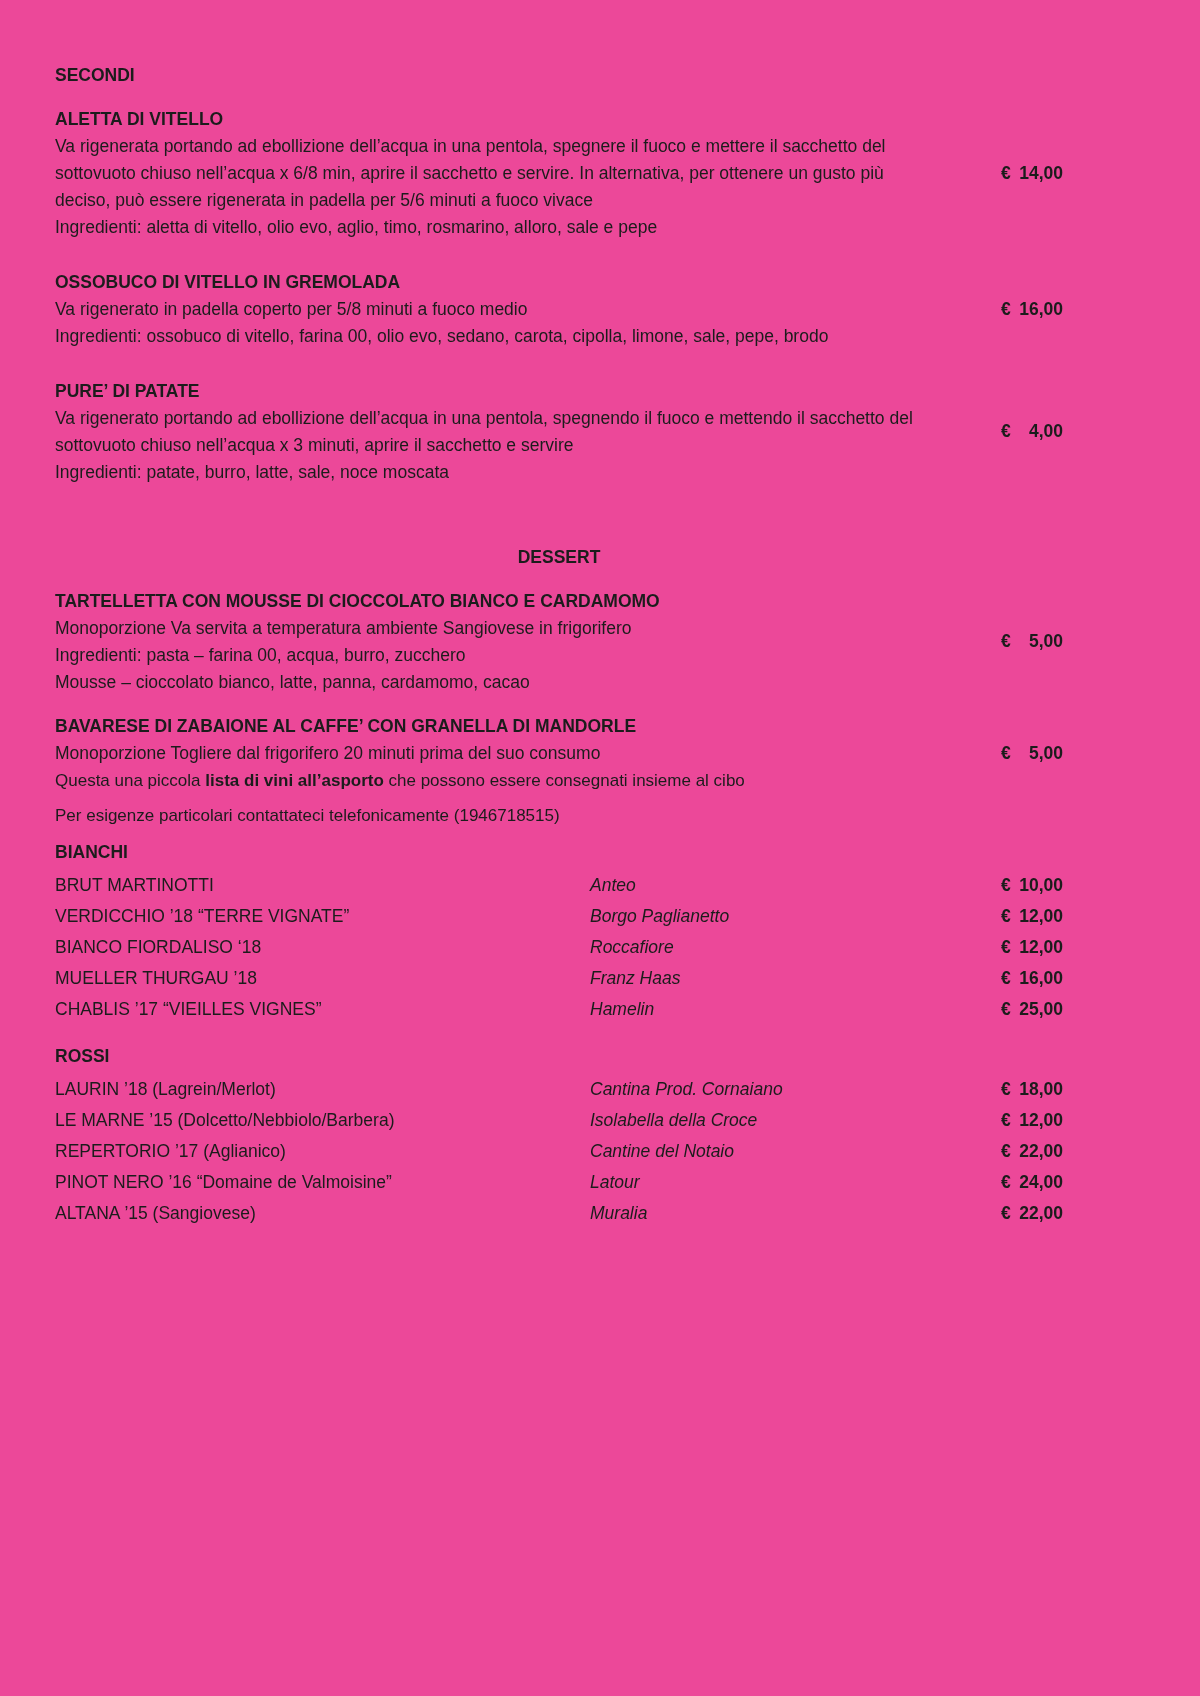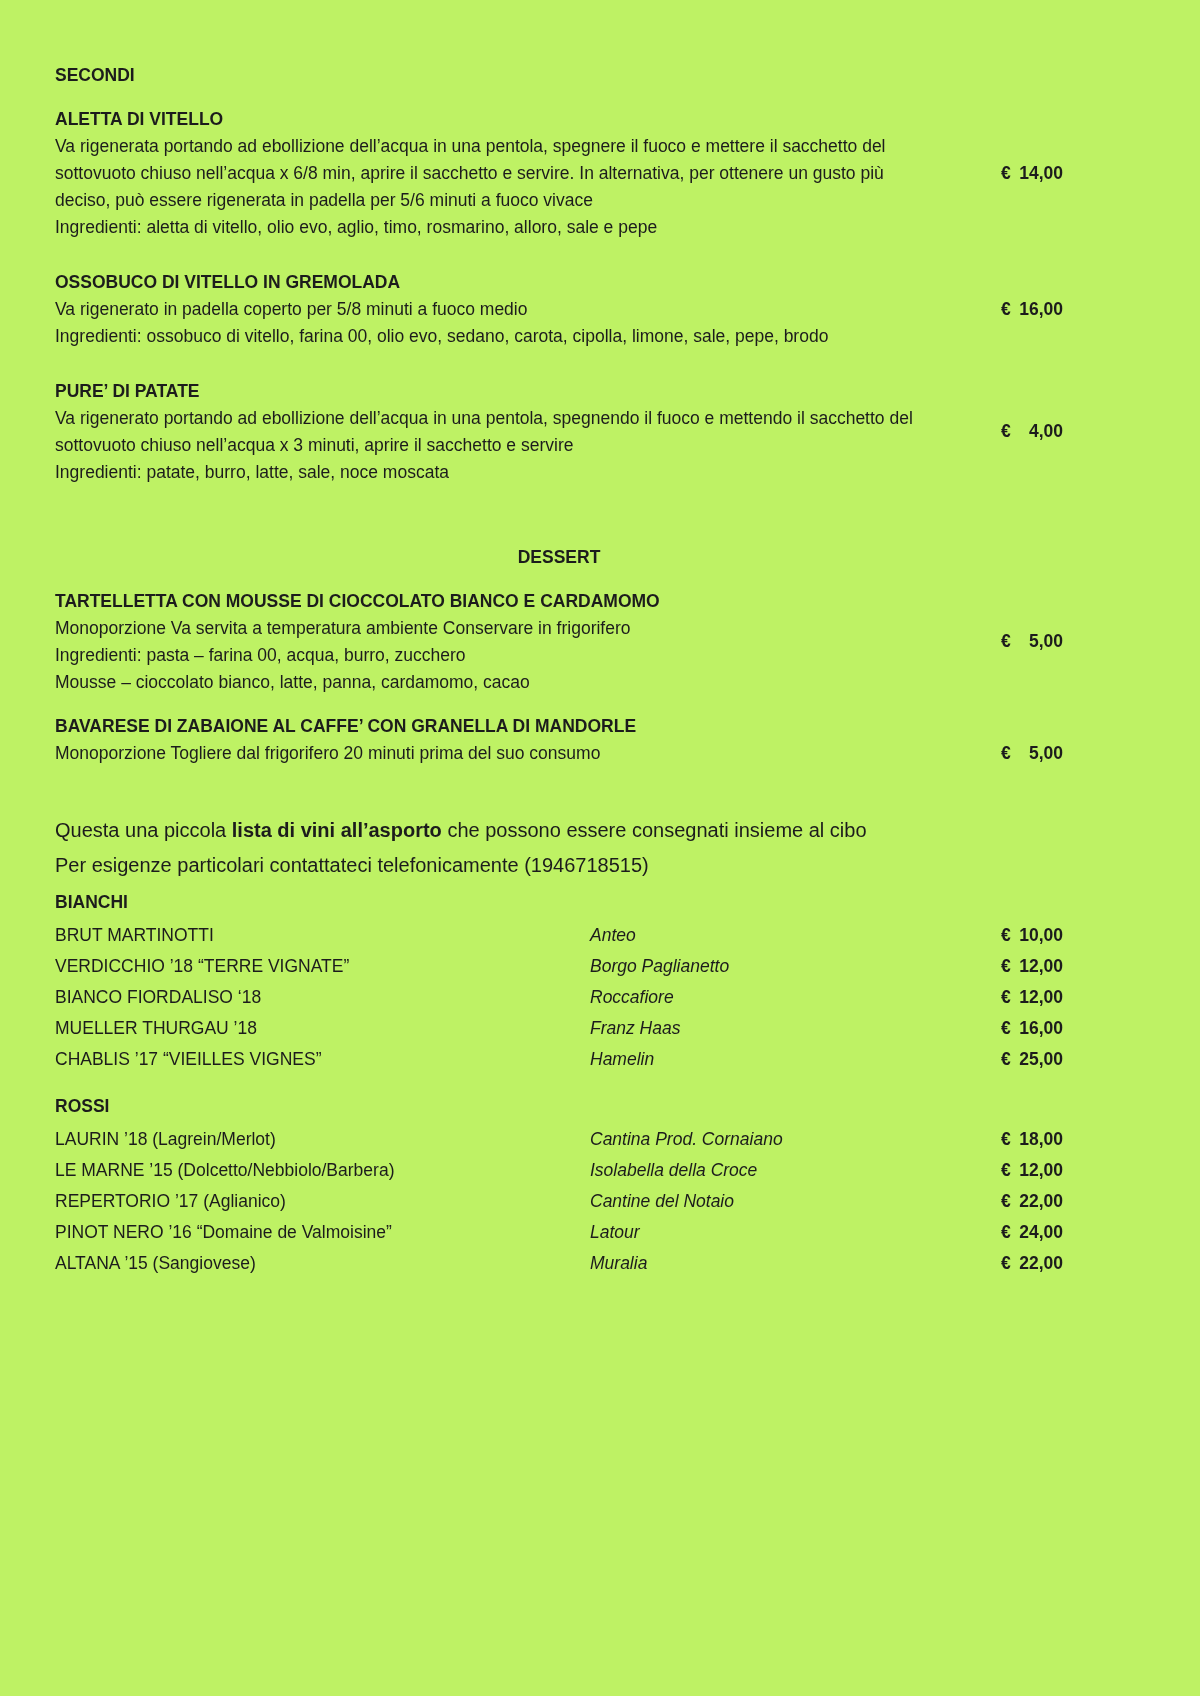--- a/index.html
+++ b/index.html
@@ -1,21 +1,21 @@
 <!DOCTYPE html>
 <html><head>
 <meta charset="utf-8">
 <style>
   html,body{margin:0;padding:0;background:#ffffff;}
   .page{
     position:relative;
     width:1200px;
     min-height:1696px;
     margin:0 auto;
-    background:#bef264;
+    background:#ec4899;
     color:#1c1c1c;
     font-family:"Liberation Sans", sans-serif;
     font-size:17.5px;
     line-height:27px;
     box-sizing:border-box;
     padding:62px 137px 40px 55px;
   }
   .heading{font-weight:bold;margin-bottom:17px;}
   .heading.tight{margin-bottom:6px;}
   .dish{display:flex;}
@@ -30,21 +30,21 @@
     display:flex;
     justify-content:space-between;
     font-weight:bold;
     align-self:flex-start;
     flex-shrink:0;
   }
   .off54{margin-top:54px;}
   .off40{margin-top:40px;}
   .off27{margin-top:27px;}
   .dessert-heading{margin-top:58px;text-align:center;}
-  .wine-intro{margin-top:50px;font-size:20px;}
+  .wine-intro{font-size:17px;}
   .wine-intro .line2{margin-top:8px;}
   .wine-intro b{font-weight:bold;}
   .wines-heading{margin-top:10px;}
   .rossi-heading{margin-top:16px;}
   .wine-row{
     display:grid;
     grid-template-columns:535px 1fr 62px;
     align-items:baseline;
     height:31px;
   }
@@ -96,21 +96,21 @@
       <span>€</span>
         <span>4,00</span>
     </div>
   </div>
 
   <div class="heading dessert-heading">DESSERT</div>
 
   <div class="dish mb17">
     <div class="dish-main">
       <div class="dish-title">TARTELLETTA CON MOUSSE DI CIOCCOLATO BIANCO E CARDAMOMO</div>
-      <div class="dish-line">Monoporzione Va servita a temperatura ambiente Conservare in frigorifero</div>
+      <div class="dish-line">Monoporzione Va servita a temperatura ambiente Sangiovese in frigorifero</div>
       <div class="dish-line">Ingredienti: pasta – farina 00, acqua, burro, zucchero</div>
       <div class="dish-line">Mousse – cioccolato bianco, latte, panna, cardamomo, cacao</div>
     </div>
     <div class="dish-price off40">
       <span>€</span>
         <span>5,00</span>
     </div>
   </div>
 
   <div class="dish">

